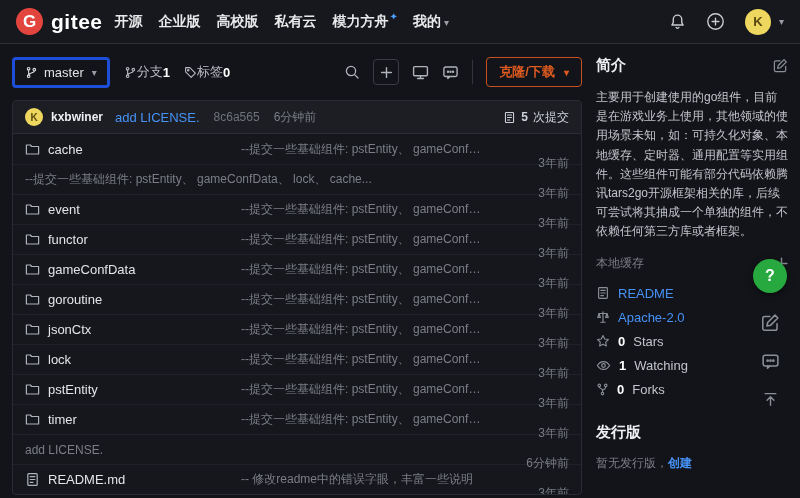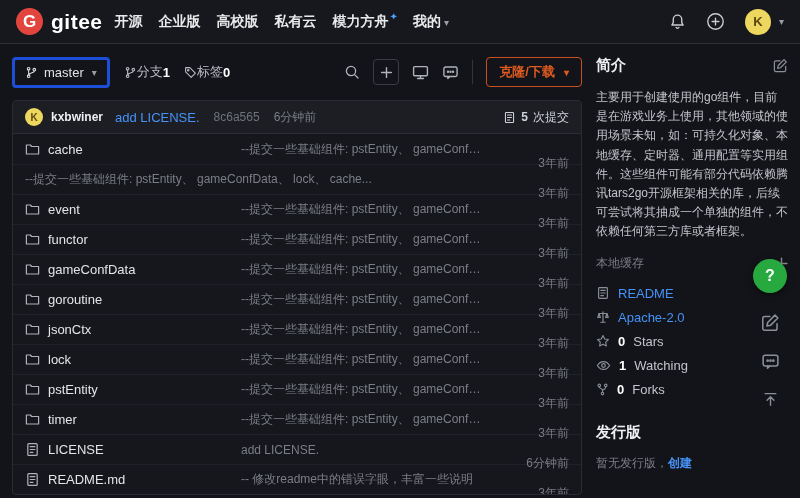--- a/index.html
+++ b/index.html
@@ -344,30 +344,20 @@
                 </svg>
       </span>
 
       <span class="nm">timer</span>
     </span>
     <span class="fmsg">--提交一些基础组件: pstEntity、 gameConfData、 lock、 cache...</span>
     <span class="ftime">3年前</span>
   </div>
 
   <div class="file-row">
-    <span class="fname">
-
-      <span class="i">
-        <svg width="15" height="15" viewBox="0 0 16 16">
-                  <rect x="3" y="1.8" width="10" height="12.4" rx="1"></rect>
-                  <path d="M5.5 5h5M5.5 8h5M5.5 11h3"></path>
-                </svg>
-      </span>
-      <span class="nm">LICENSE</span>
-    </span>
     <span class="fmsg">add LICENSE.</span>
     <span class="ftime">6分钟前</span>
   </div>
 
   <div class="file-row">
     <span class="fname">
 
       <span class="i">
         <svg width="15" height="15" viewBox="0 0 16 16">
                   <rect x="3" y="1.8" width="10" height="12.4" rx="1"></rect>

